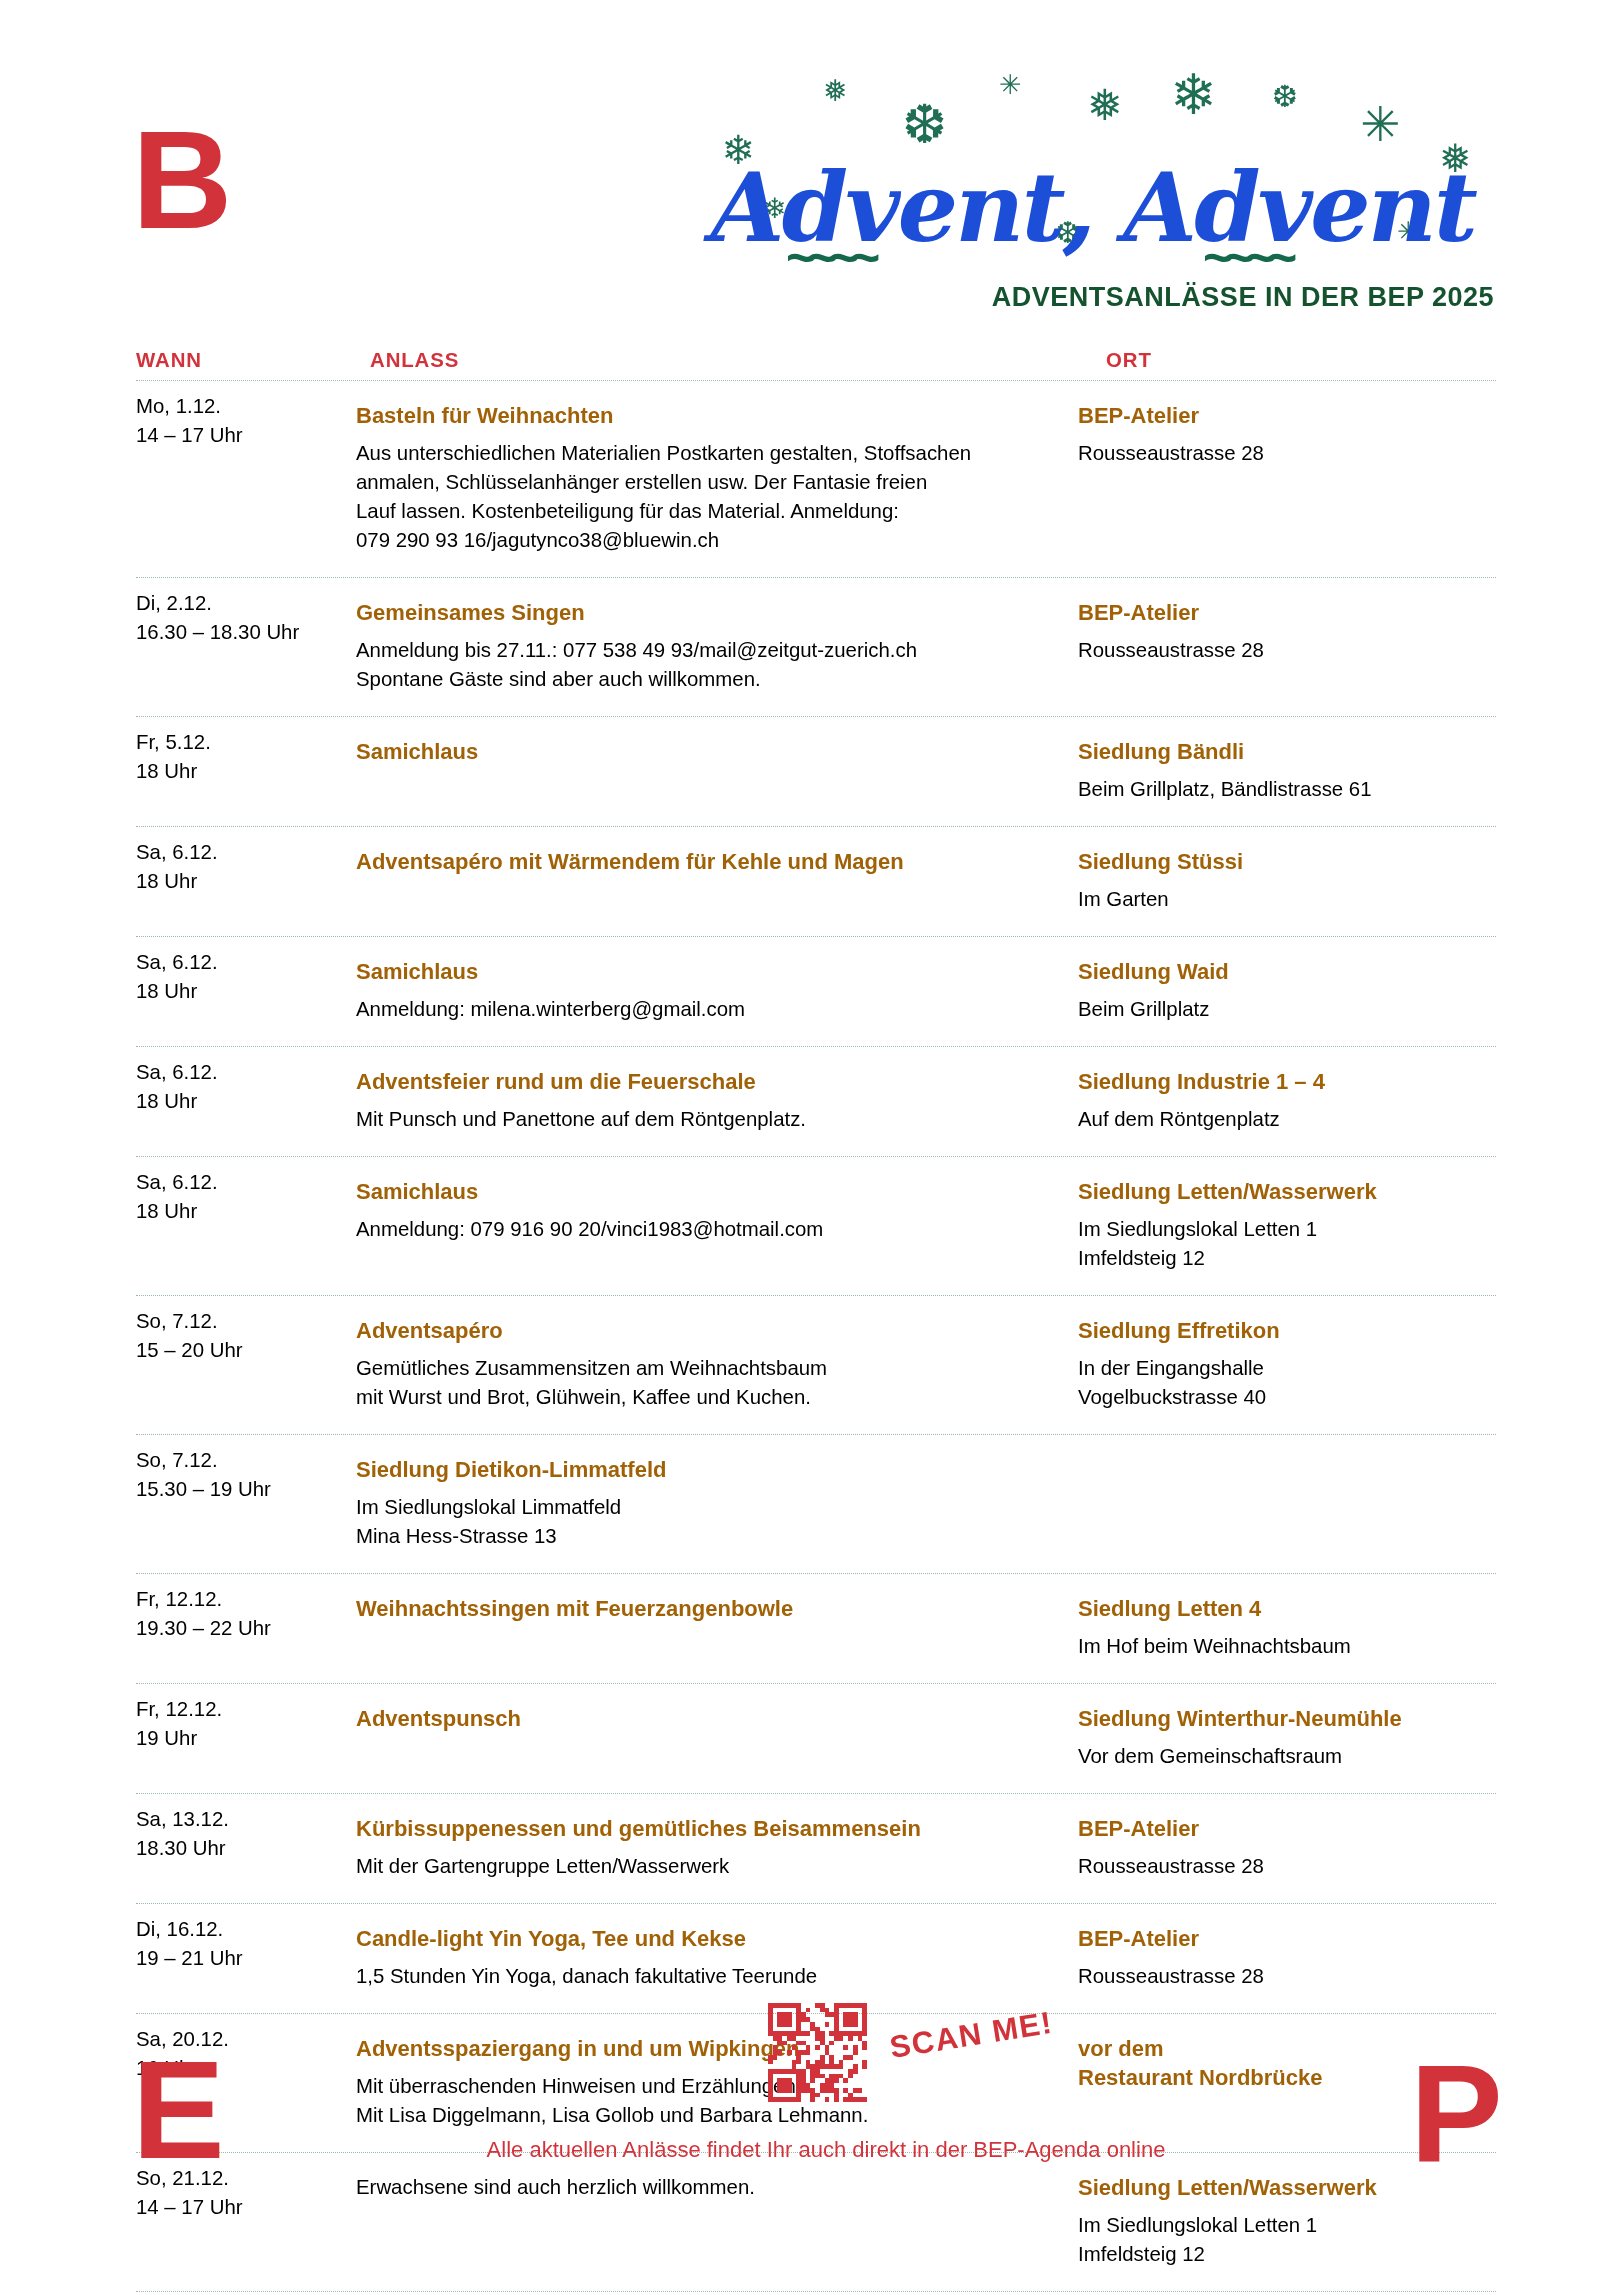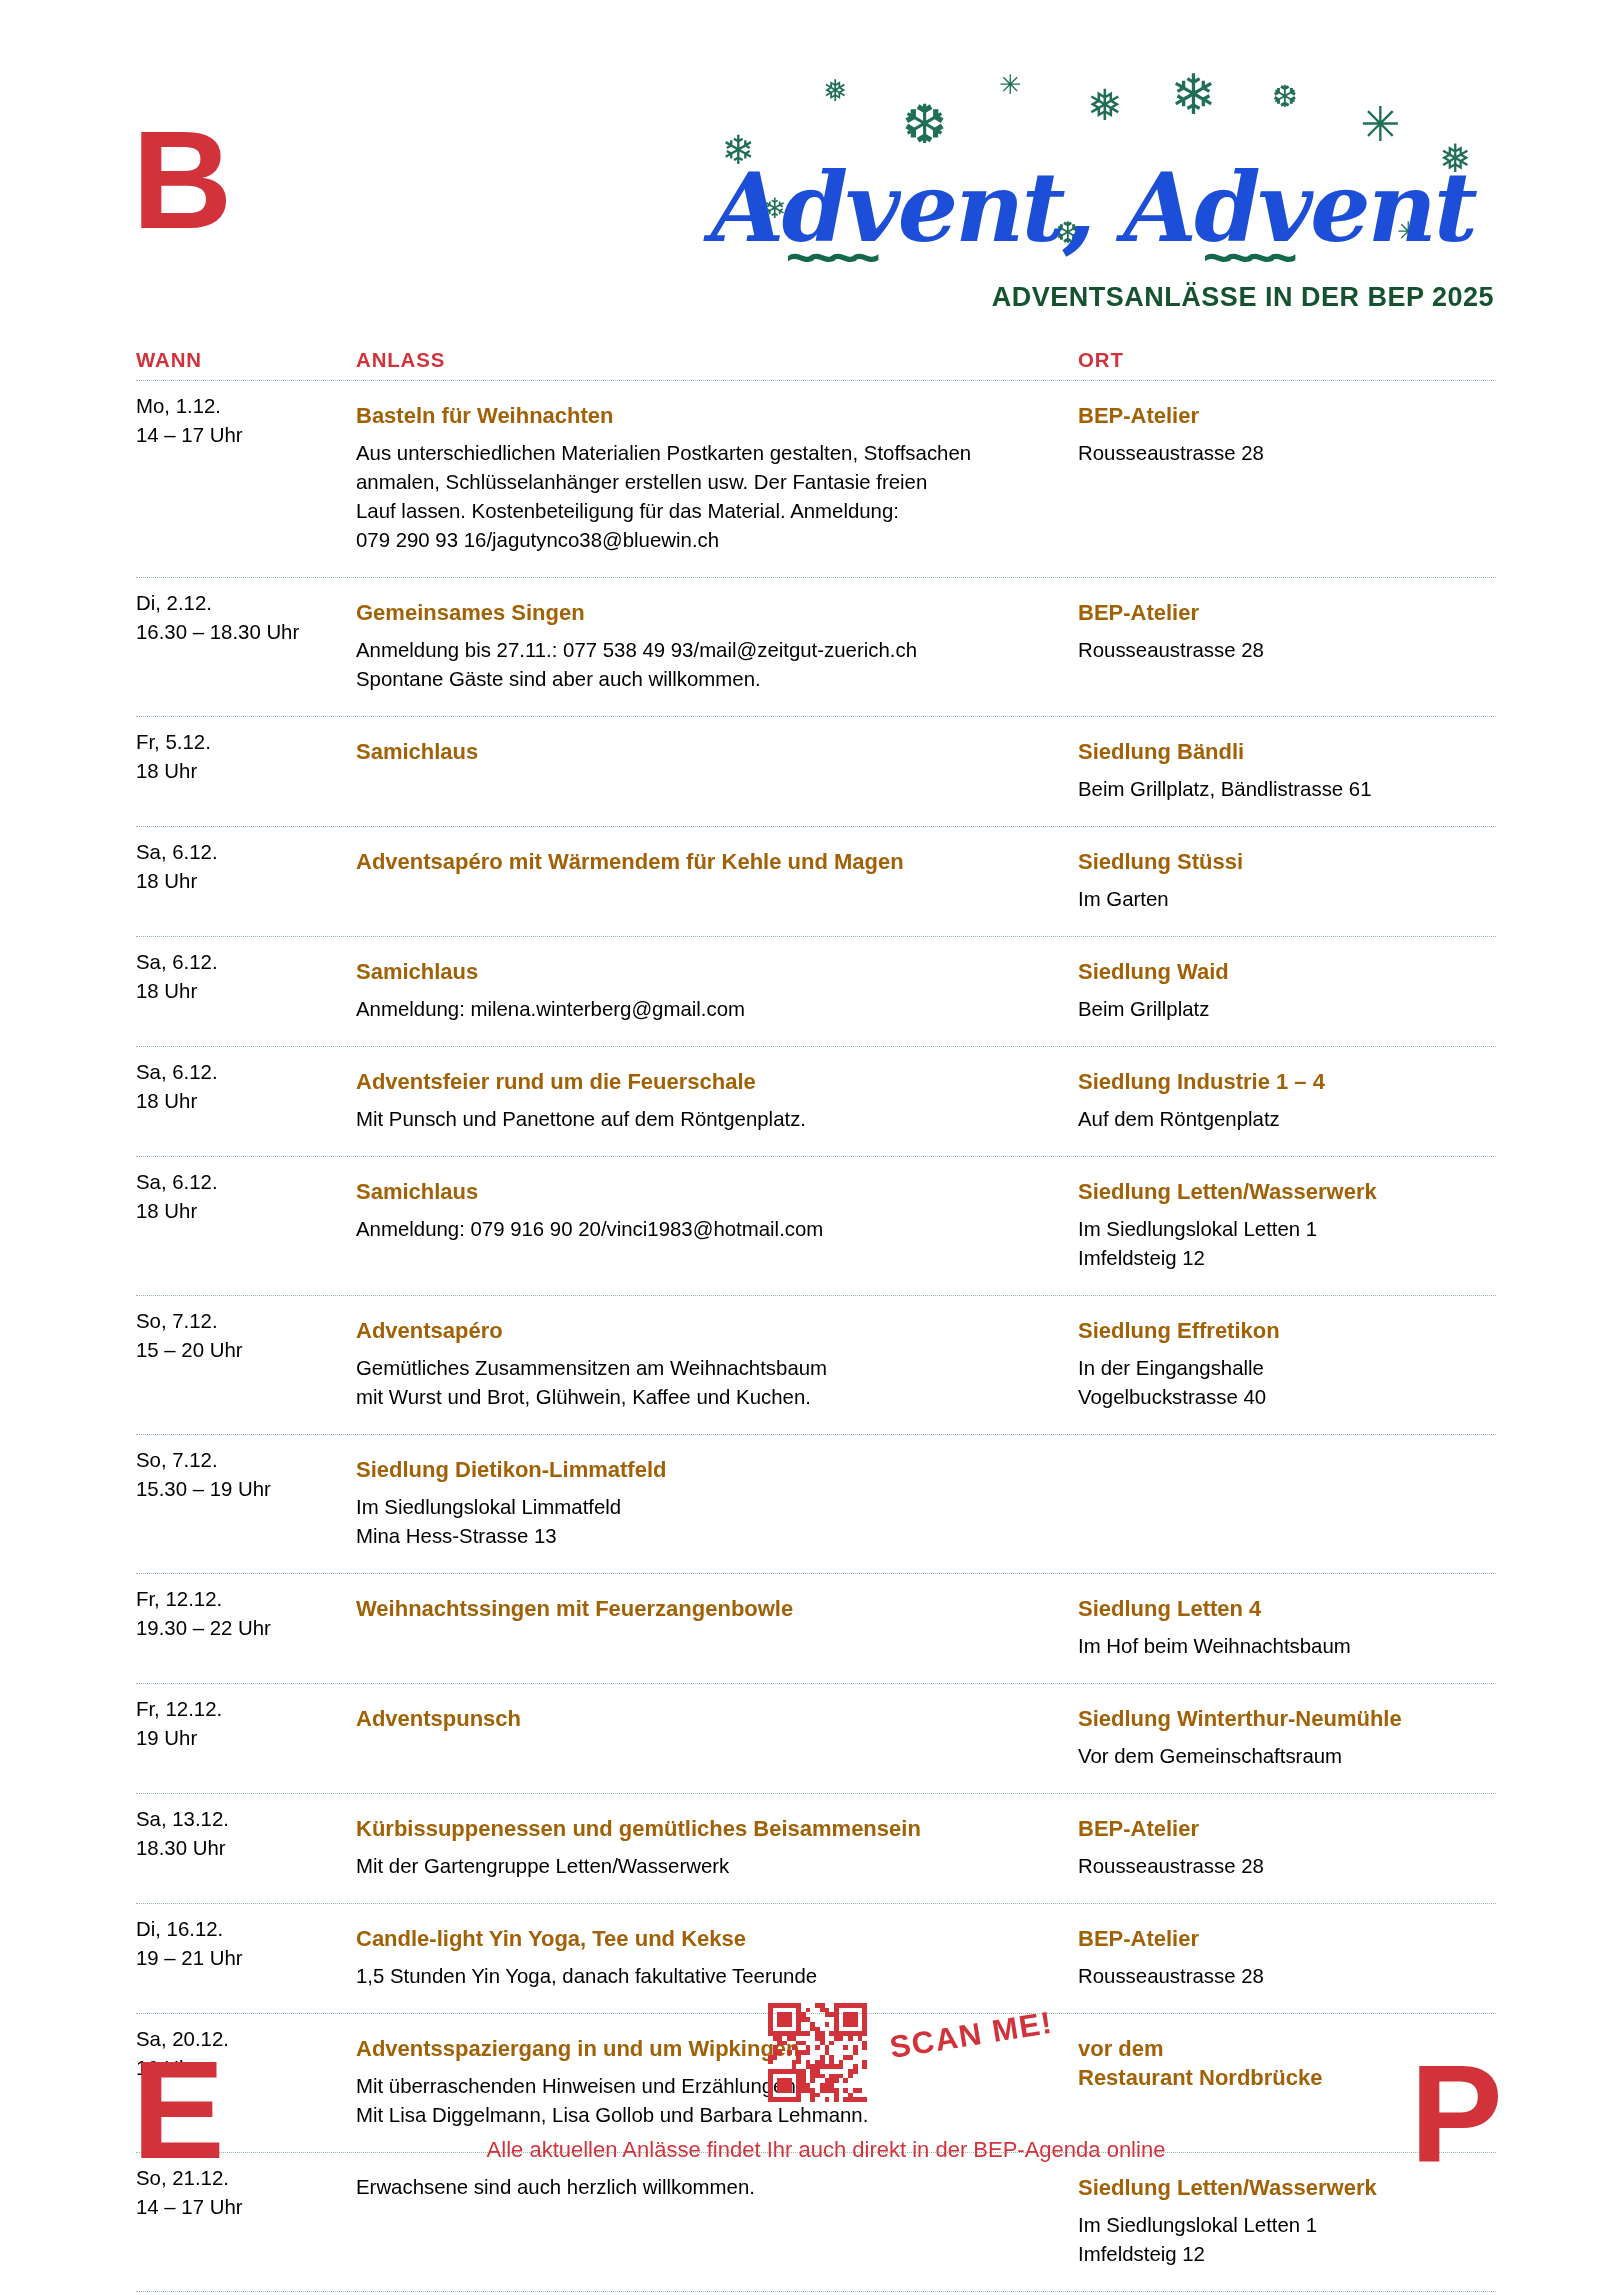--- a/index.html
+++ b/index.html
@@ -89,21 +89,21 @@
   .events-table {
     position: absolute;
     left: 136px; top: 349px;
     width: 1360px;
   }
   .thead, .row {
     display: grid;
     grid-template-columns: 220px 722px 419px;
     border-bottom: 1.9px dotted #9AB9AA;
   }
-  .thead { padding: 0 0 8.3px 0; }
+  .thead { padding: 0 0 8.3px 0; gap: 14px; }
   .th {
     color: #D2333B;
     font-weight: 700;
     font-size: 20.4px;
     letter-spacing: 0.9px;
   }
   .row { padding: 11px 0 13px 0; }
   .cell { white-space: pre-line; }
   .when, .event-desc, .ort-desc {
     color: #000000;

